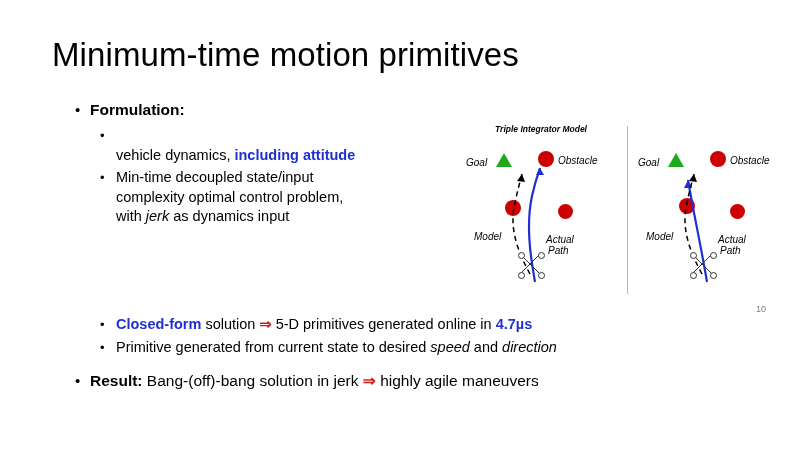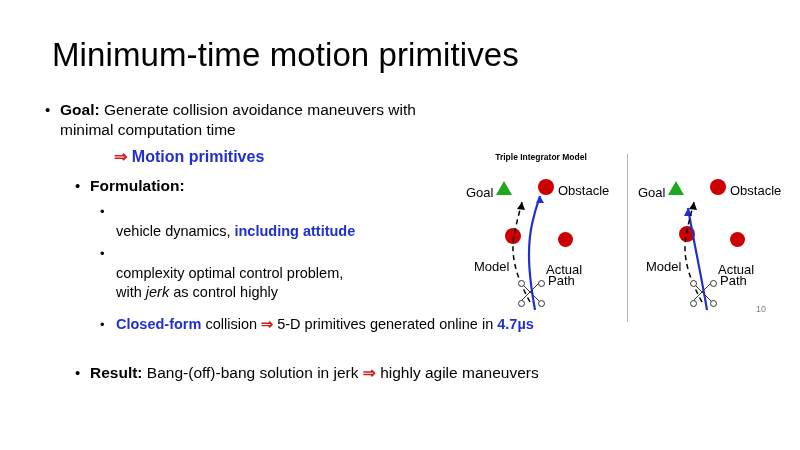--- a/index.html
+++ b/index.html
@@ -78,23 +78,24 @@
   .ital { font-style: italic; }
   .arrow-line {
     margin-left: 72px;
     font-size: 16px;
     line-height: 22px;
     margin-bottom: 8px;
   }
   .figures {
     position: absolute;
     left: 462px;
-    top: 152px;
+    top: 124px;
     width: 330px;
     height: 175px;
+    font-style: italic;
   }
   .fig {
     position: absolute;
     top: 0;
     width: 158px;
     height: 175px;
   }
   .fig-left { left: 0; }
   .fig-right { left: 172px; }
   .fig-divider {
@@ -110,21 +111,21 @@
     top: 0;
     left: 0;
     width: 158px;
     text-align: center;
     font-size: 8.5px;
     font-weight: bold;
     color: #000;
   }
   .lbl {
     position: absolute;
-    font-size: 13px;
+    font-size: 10px;
     color: #000;
     white-space: nowrap;
   }
   .dot {
     position: absolute;
     border-radius: 50%;
     background: #cc0000;
   }
   .tri {
     position: absolute;
@@ -153,39 +154,38 @@
 </style>
 </head>
 <body>
 
 <div class="slide">
 
   <div class="title">Minimum-time motion primitives</div>
 
   <div class="body-col">
 
-    <div class="l1"><span class="bold">Goal:</span><span> Generate collision avoidance maneuvers with minimal computation time</span></div>
-
-    <div class="arrow-line"><span class="red-b">⇒</span> <span class="blue-b">Motion primitives</span></div>
+
 
     <div class="l1 indent3"><span class="bold">Formulation:</span></div>
 
     <div class="l2 indent2"><br><span>vehicle dynamics, </span><span class="blue-b">including attitude</span></div>
 
-    <div class="l2 indent2"><br><span>complexity optimal control problem,</span><br><span>with </span><span class="ital">jerk</span><span> as control highly</span></div>
+    <div class="l2 indent2"><span>Min-time decoupled state/input</span><br><span>complexity optimal control problem,</span><br><span>with </span><span class="ital">jerk</span><span> as dynamics input</span></div>
 
   </div>
 
   <div class="wide-col">
 
 
-    <div class="l2 indent2"><span class="blue-b">Closed-form</span><span> collision </span><span class="red-b">⇒</span><span> 5-D primitives generated online in </span><span class="blue-b">4.7µs</span></div>
-
-
-    <div class="l1 indent3" style="margin-top:28px;"><span class="bold">Result:</span><span> Bang-(off)-bang solution in jerk </span><span class="red-b">⇒</span><span> highly agile maneuvers</span></div>
+    <div class="l2 indent2"><span class="blue-b">Closed-form</span><span> solution </span><span class="red-b">⇒</span><span> 5-D primitives generated online in </span><span class="blue-b">4.7µs</span></div>
+
+    <div class="l2 indent2"><span>Primitive generated from current state to desired </span><span class="ital">speed</span><span> and </span><span class="ital">direction</span></div>
+
+    <div class="l1 indent3" style="margin-top:14px;"><span class="bold">Result:</span><span> Bang-(off)-bang solution in jerk </span><span class="red-b">⇒</span><span> highly agile maneuvers</span></div>
 
   </div>
 
   <div class="figures">
     <div class="fig-divider"></div>
 
     <div class="fig fig-left">
       <div class="fig-title">Triple Integrator Model</div>
 
       <div class="lbl" style="left:4px; top:33px;">Goal</div>

